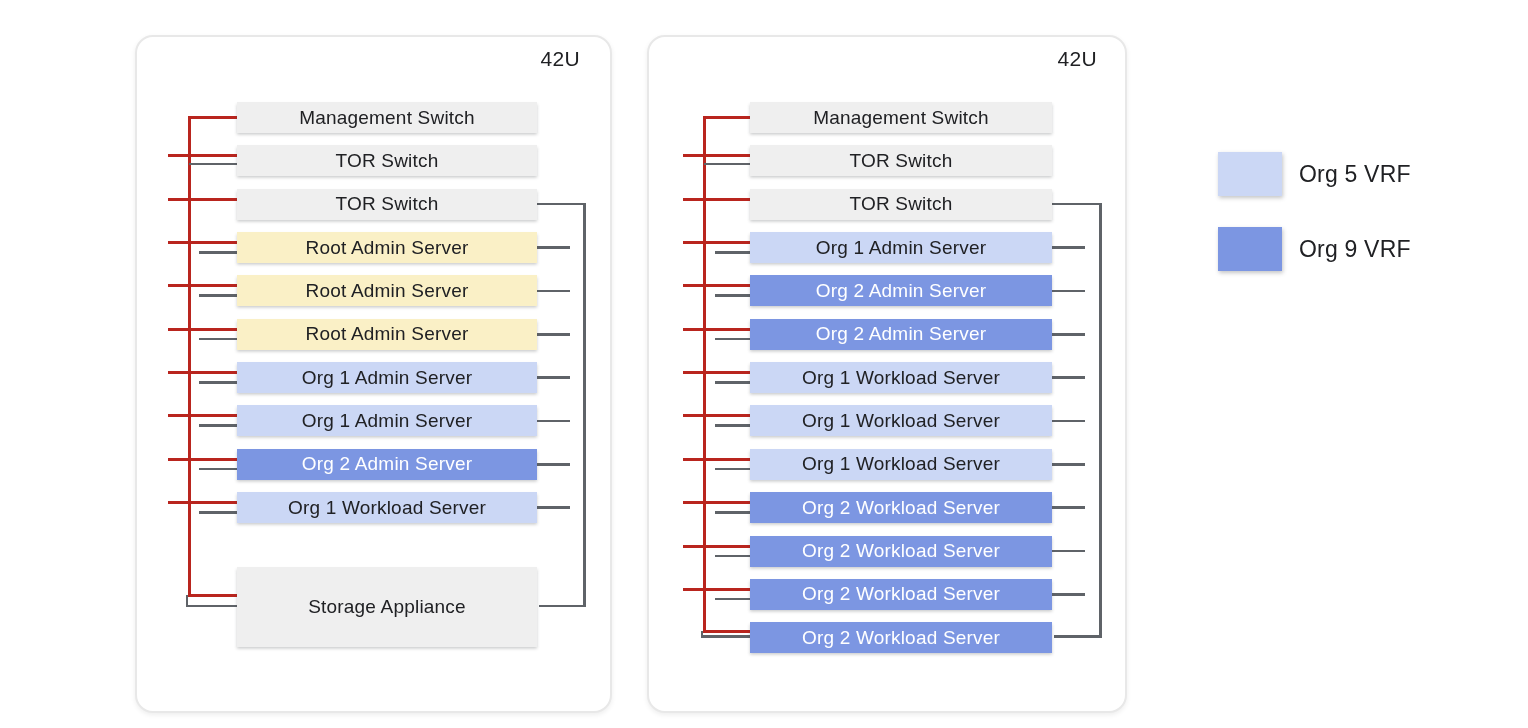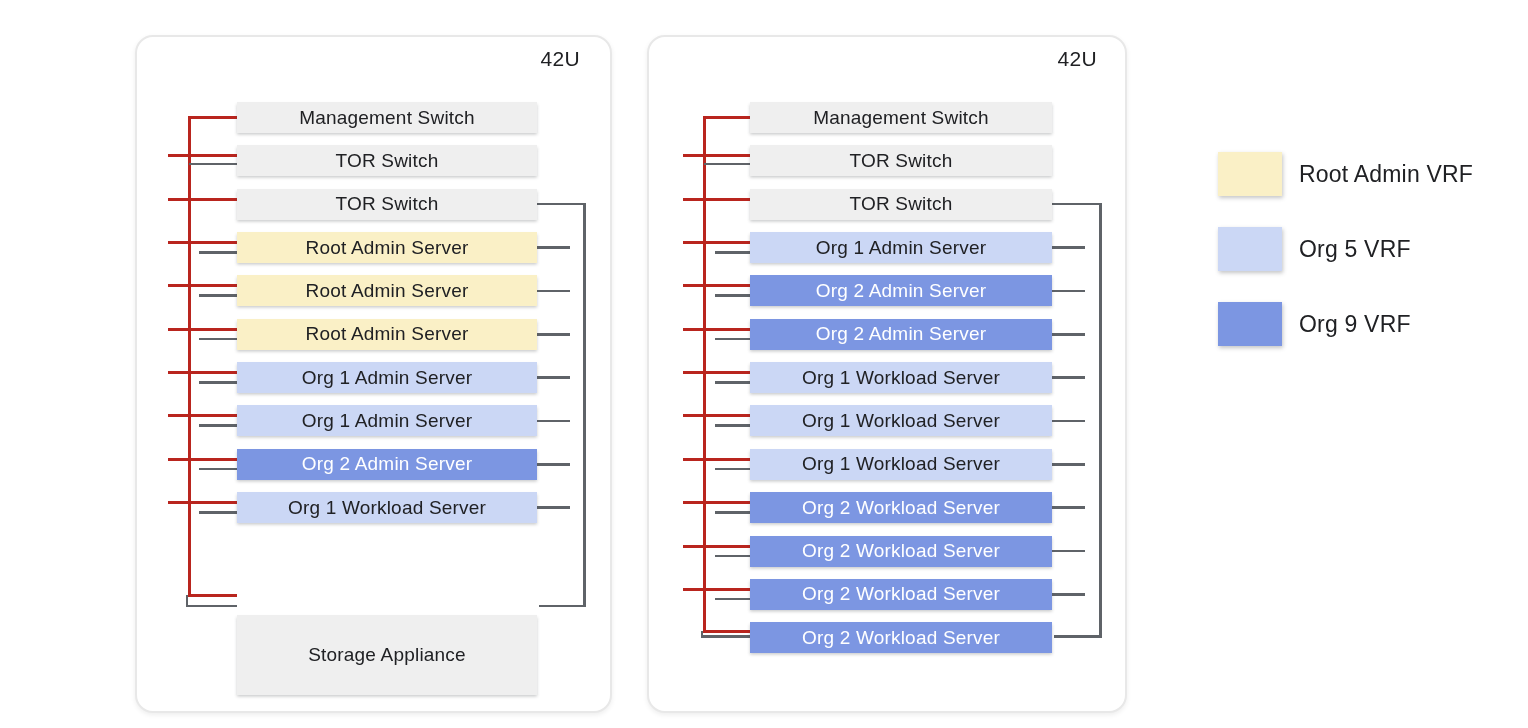--- a/index.html
+++ b/index.html
@@ -28,24 +28,20 @@
   .legend{position:absolute;left:1218px;top:152px;}
   .legend-item{display:flex;align-items:center;margin-bottom:31px;}
   .legend-swatch{width:64px;height:44px;box-shadow:1px 2px 4px rgba(60,64,67,0.3);}
   .legend-label{margin-left:17px;font-size:23px;color:var(--text-dark,#202124);letter-spacing:0.2px;}
 </style>
 </head>
 <body>
 
 <div class="canvas" id="canvas">
   <div class="legend">
-    <div class="legend-item">
-      <div class="legend-swatch" style="background: rgb(250, 240, 198);"></div>
-      <div class="legend-label">Root Admin VRF</div>
-    </div>
     <div class="legend-item">
       <div class="legend-swatch" style="background: rgb(203, 215, 245);"></div>
       <div class="legend-label">Org 5 VRF</div>
     </div>
     <div class="legend-item">
       <div class="legend-swatch" style="background: rgb(124, 150, 226);"></div>
       <div class="legend-label">Org 9 VRF</div>
     </div>
   </div>
 <div class="rack" style="left: 135px; top: 35px; width: 473px; height: 674px;">
@@ -85,21 +81,21 @@
       <div class="unit u-switch" style="left: 100px; top: 65px; width: 300px; height: 31px;">Management Switch</div>
       <div class="unit u-switch" style="left: 100px; top: 108.35px; width: 300px; height: 31px;">TOR Switch</div>
       <div class="unit u-switch" style="left: 100px; top: 151.7px; width: 300px; height: 31px;">TOR Switch</div>
       <div class="unit u-root" style="left: 100px; top: 195.05px; width: 300px; height: 31px;">Root Admin Server</div>
       <div class="unit u-root" style="left: 100px; top: 238.4px; width: 300px; height: 31px;">Root Admin Server</div>
       <div class="unit u-root" style="left: 100px; top: 281.75px; width: 300px; height: 31px;">Root Admin Server</div>
       <div class="unit u-org1" style="left: 100px; top: 325.1px; width: 300px; height: 31px;">Org 1 Admin Server</div>
       <div class="unit u-org1" style="left: 100px; top: 368.45px; width: 300px; height: 31px;">Org 1 Admin Server</div>
       <div class="unit u-org2" style="left: 100px; top: 411.8px; width: 300px; height: 31px;">Org 2 Admin Server</div>
       <div class="unit u-org1" style="left: 100px; top: 455.15px; width: 300px; height: 31px;">Org 1 Workload Server</div>
-      <div class="unit u-switch" style="left: 100px; top: 530px; width: 300px; height: 80px; margin-top: 48px;">Storage Appliance</div>
+      <div class="unit u-switch" style="left: 100px; top: 530px; width: 300px; height: 80px;">Storage Appliance</div>
     </div>
     <div class="rack" style="left: 647px; top: 35px; width: 476px; height: 674px;">
       <div class="rack-label" style="right: 28px; top: 10px;">42U</div>
       <div class="vline" style="background: rgb(185, 37, 30); left: 54px; top: 79px; height: 516.7px; width: 3px;"></div>
       <div class="hline" style="background: rgb(185, 37, 30); left: 54px; top: 79px; width: 47px; height: 3px;"></div>
       <div class="hline" style="background: rgb(185, 37, 30); left: 34px; top: 117.35px; width: 67px; height: 3px;"></div>
       <div class="hline" style="background: rgb(95, 99, 104); left: 55px; top: 125.85px; width: 46px; height: 2.5px;"></div>
       <div class="hline" style="background: rgb(185, 37, 30); left: 34px; top: 160.7px; width: 67px; height: 3px;"></div>
       <div class="hline" style="background: rgb(95, 99, 104); left: 403px; top: 165.95px; width: 49.5px; height: 2.5px;"></div>
       <div class="hline" style="background: rgb(185, 37, 30); left: 34px; top: 204.05px; width: 67px; height: 3px;"></div>

